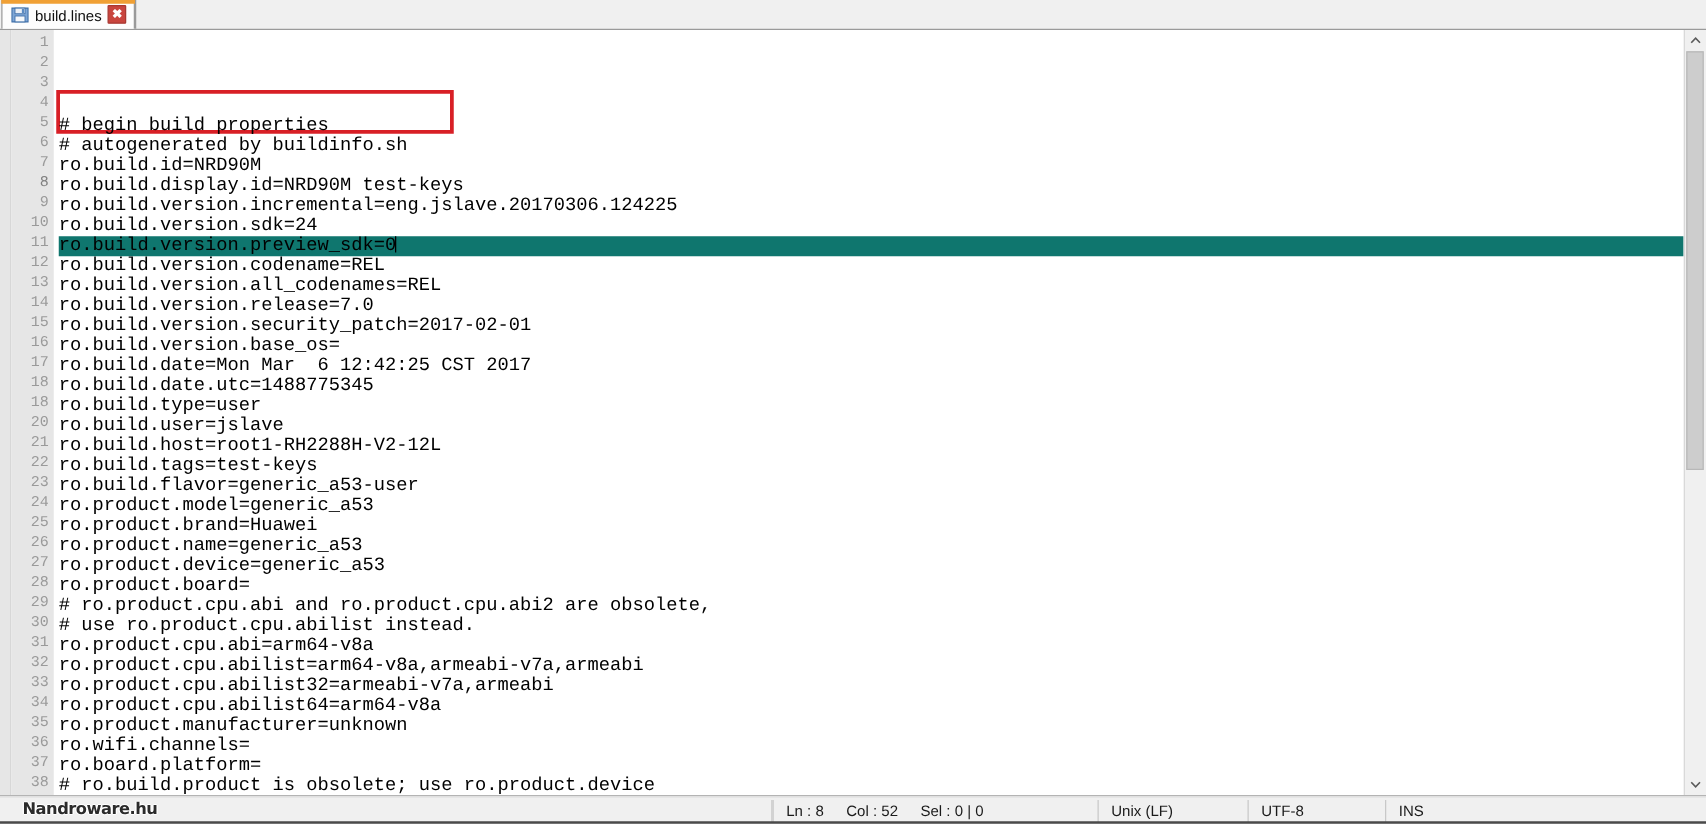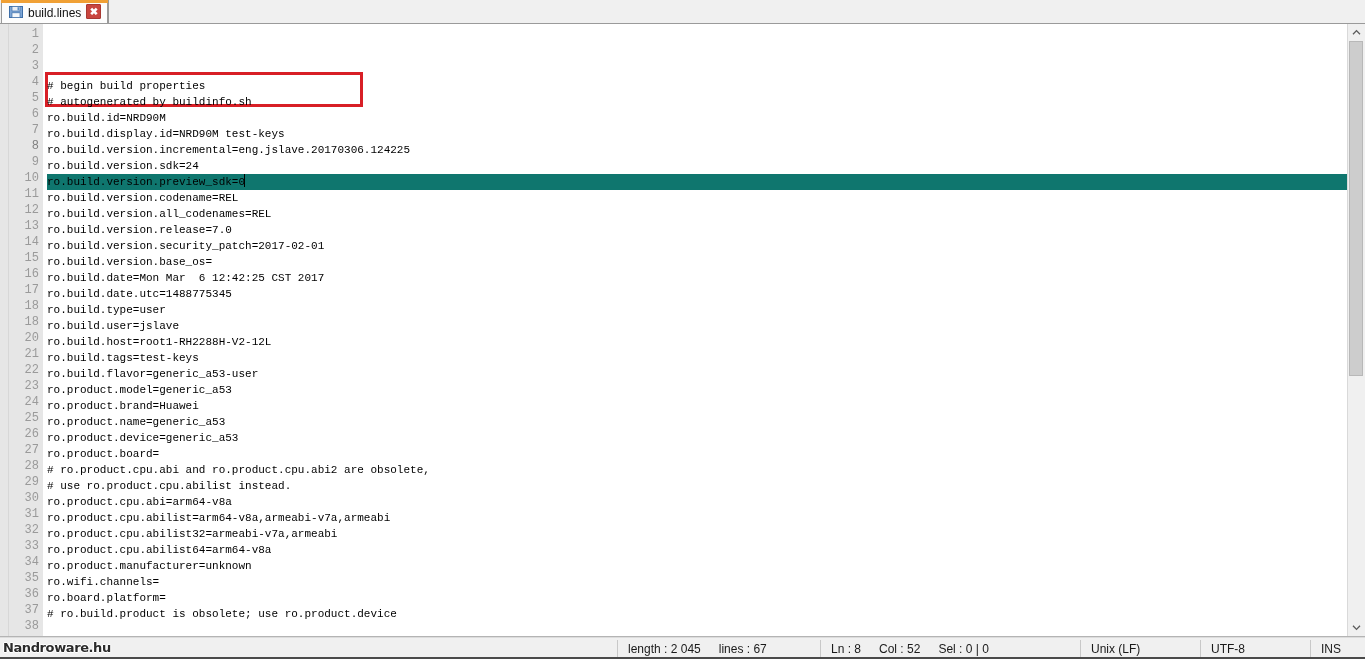--- a/index.html
+++ b/index.html
@@ -55,21 +55,21 @@
     font-family:"Liberation Mono","DejaVu Sans Mono",monospace;
     font-size:12px;color:#9a9a9a;text-align:right;
     padding-top:2px;padding-right:4px;box-sizing:border-box;
     user-select:none;
   }
   .linenums div{height:16px;line-height:16px;}
   .linenums div.cur{color:#808080;}
   .code{
     position:relative;flex:1;overflow:hidden;
     font-family:"Liberation Mono","DejaVu Sans Mono",monospace;
-    font-size:11px;color:#000;
+    font-size:15px;color:#000;
     padding-top:2px;padding-left:4px;box-sizing:border-box;
     white-space:pre;
   }
   .code .ln{height:16px;line-height:16px;position:relative;}
   .code .ln.cur{background:#0f766e;}
   .caret{
     display:inline-block;width:0;border-left:1px solid #000;height:13px;
     vertical-align:-2px;margin-left:-1px;
   }
   
@@ -99,21 +99,21 @@
   .statusbar{
     height:21px;flex:none;background:#f0f0f0;
     border-top:1px solid #dcdcdc;
     display:flex;align-items:center;
     font-size:12px;color:#1a1a1a;position:relative;
   }
   .sb-cell{height:21px;display:flex;align-items:center;box-sizing:border-box;padding-left:10px;overflow:hidden;white-space:nowrap;}
   .sb-div{width:1px;height:18px;background:#c8c8c8;flex:none;}
   .sb-pair{display:flex;align-items:center;gap:18px;}
   .watermark{
-    position:absolute;left:3px;top:2px;
+    position:absolute;left:18px;top:2px;
     font-family:"DejaVu Sans", sans-serif;
     font-size:13px;font-weight:bold;color:#2b2b2b;
     letter-spacing:-0.4px;
     text-shadow:0 0 1px #ffffff, 1px 0 0 #ffffff, -1px 0 0 #fff, 0 1px 0 #fff, 0 -1px 0 #fff;
   }
   .statusbar-bottomline{position:absolute;left:0;right:0;bottom:0;height:2px;background:#4a4a4a;}
 </style>
 </head>
 <body>
 
@@ -194,24 +194,20 @@
         <svg width="9" height="7" viewBox="0 0 9 7">
           <path d="M1 1.8 L4.5 5.4 L8 1.8" fill="none" stroke="#5a5a5a" stroke-width="1.3"></path>
         </svg>
       </div>
     </div>
   </div>
 
   <div class="statusbar">
     <div class="sb-cell" style="width:617px"></div>
     <div class="sb-div"></div>
-    <div class="sb-cell sb-pair" style="width:202px">
-      <span>length : 2 045</span>
-      <span>lines : 67</span>
-    </div>
     <div class="sb-div"></div>
     <div class="sb-cell sb-pair" style="width:259px">
       <span>Ln : 8</span>
       <span>Col : 52</span>
       <span>Sel : 0 | 0</span>
     </div>
     <div class="sb-div"></div>
     <div class="sb-cell" style="width:119px">Unix (LF)</div>
     <div class="sb-div"></div>
     <div class="sb-cell" style="width:109px">UTF-8</div>

